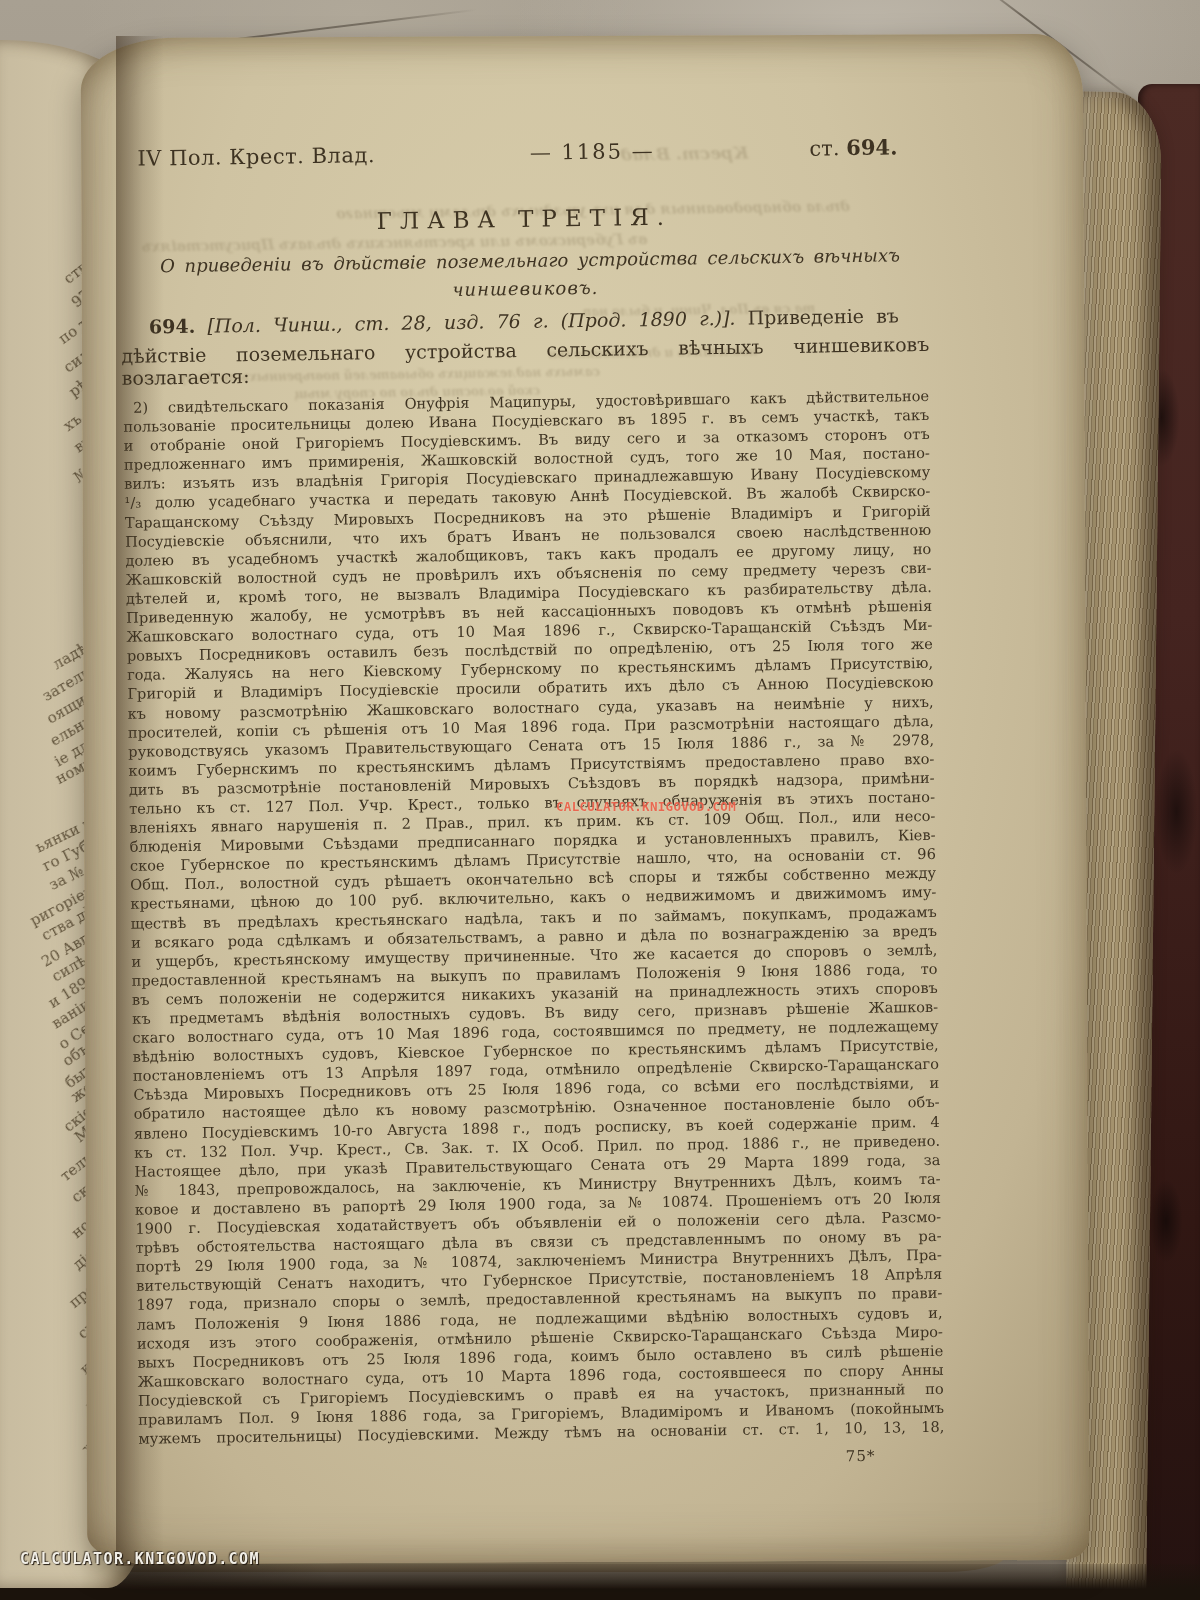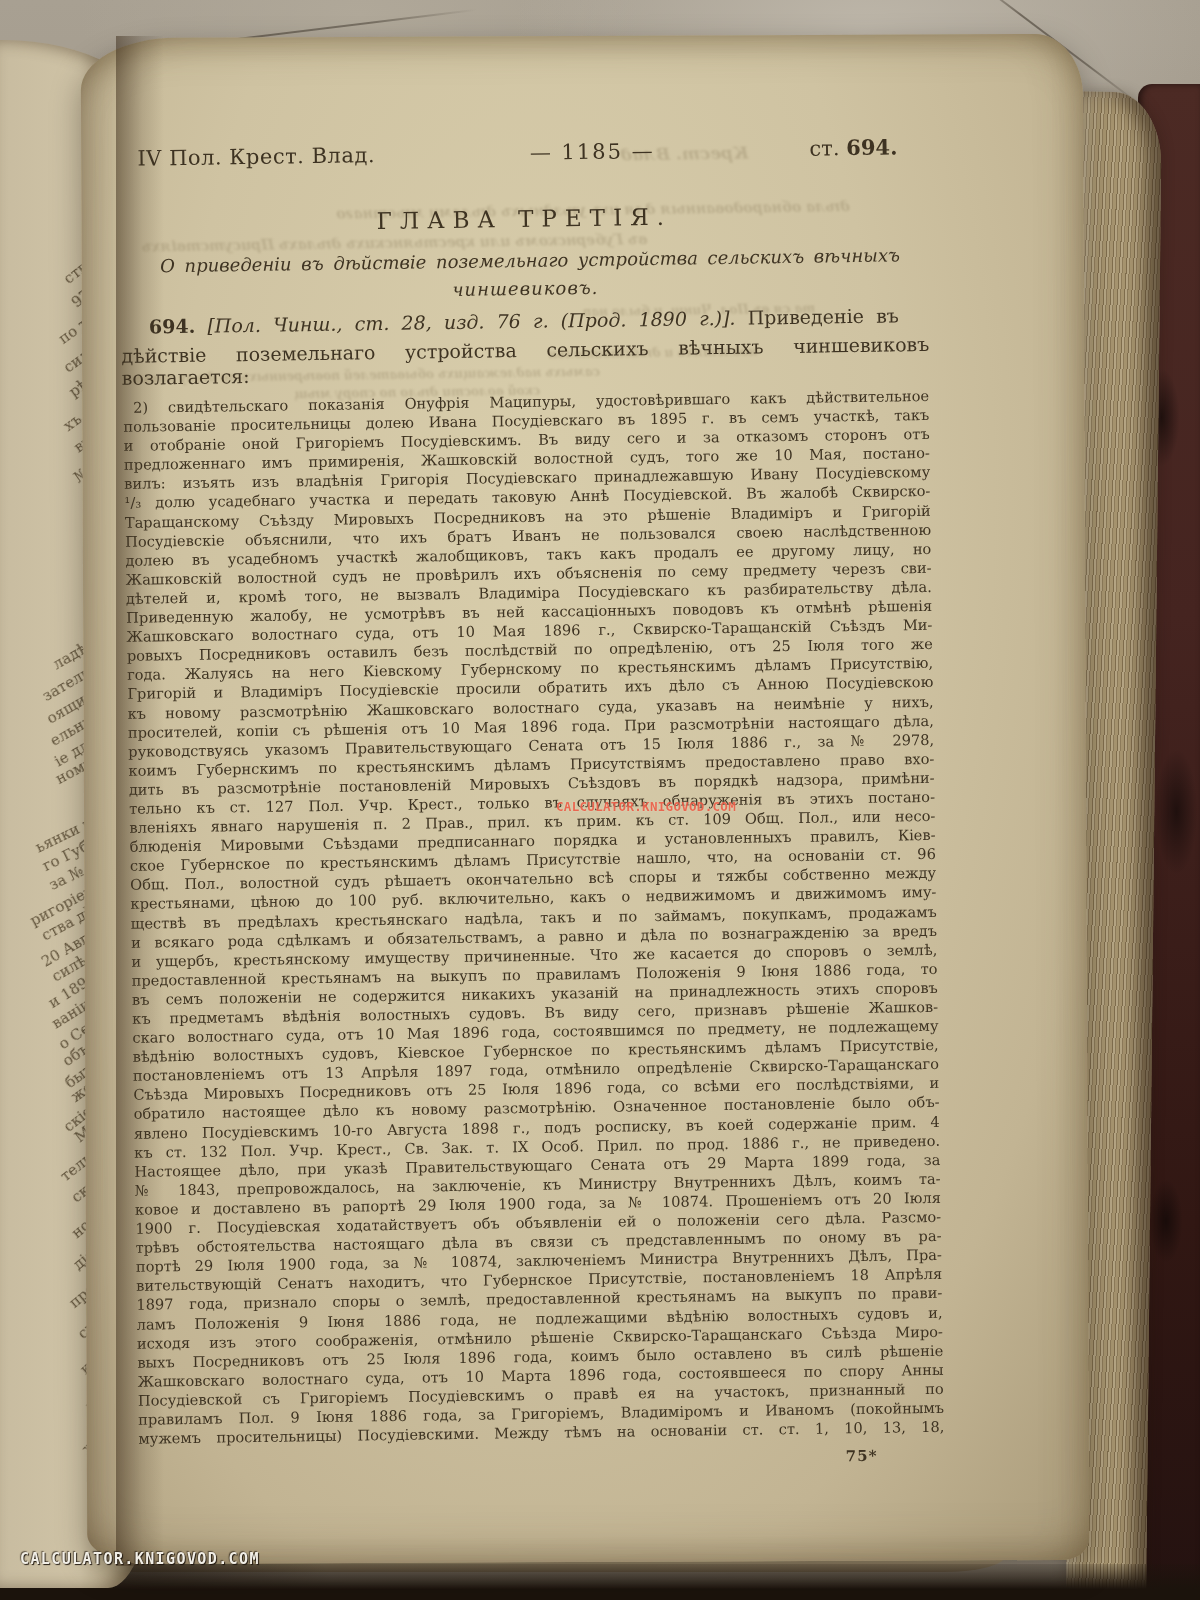--- a/index.html
+++ b/index.html
@@ -86,21 +86,21 @@
     text-align:justify; text-align-last:justify; }
   .art-num { font-weight:bold; }
   .art-ref { font-style:italic; }
 
   .body-text { position:absolute; top:392px; left:129px; width:806px;
     font-size:14.6px; line-height:19.1px; }
   .body-line { text-align:justify; text-align-last:justify; }
   .body-line:first-child { text-indent:10px; }
 
   .footer-num { position:absolute; top:1452px; left:836px; font-size:15px;
-    font-weight:bold; letter-spacing:1px; }
+    font-weight:normal; letter-spacing:1px; }
 
   .wm-mid { position:absolute; left:556px; top:799px; z-index:30;
     font-family:"DejaVu Sans Mono", monospace; font-size:12.5px; font-weight:bold;
     color:rgba(235,85,63,.85); letter-spacing:.3px;
     text-shadow:0 0 2px rgba(255,240,220,.45); }
   .wm-bottom { position:absolute; left:20px; top:1550px; z-index:30;
     font-family:"DejaVu Sans Mono", monospace; font-size:15px; font-weight:bold;
     color:#f1eee6; letter-spacing:1.4px;
     text-shadow:1px 1px 1px rgba(28,20,12,.95), -1px -1px 1px rgba(28,20,12,.6); }
 </style>

